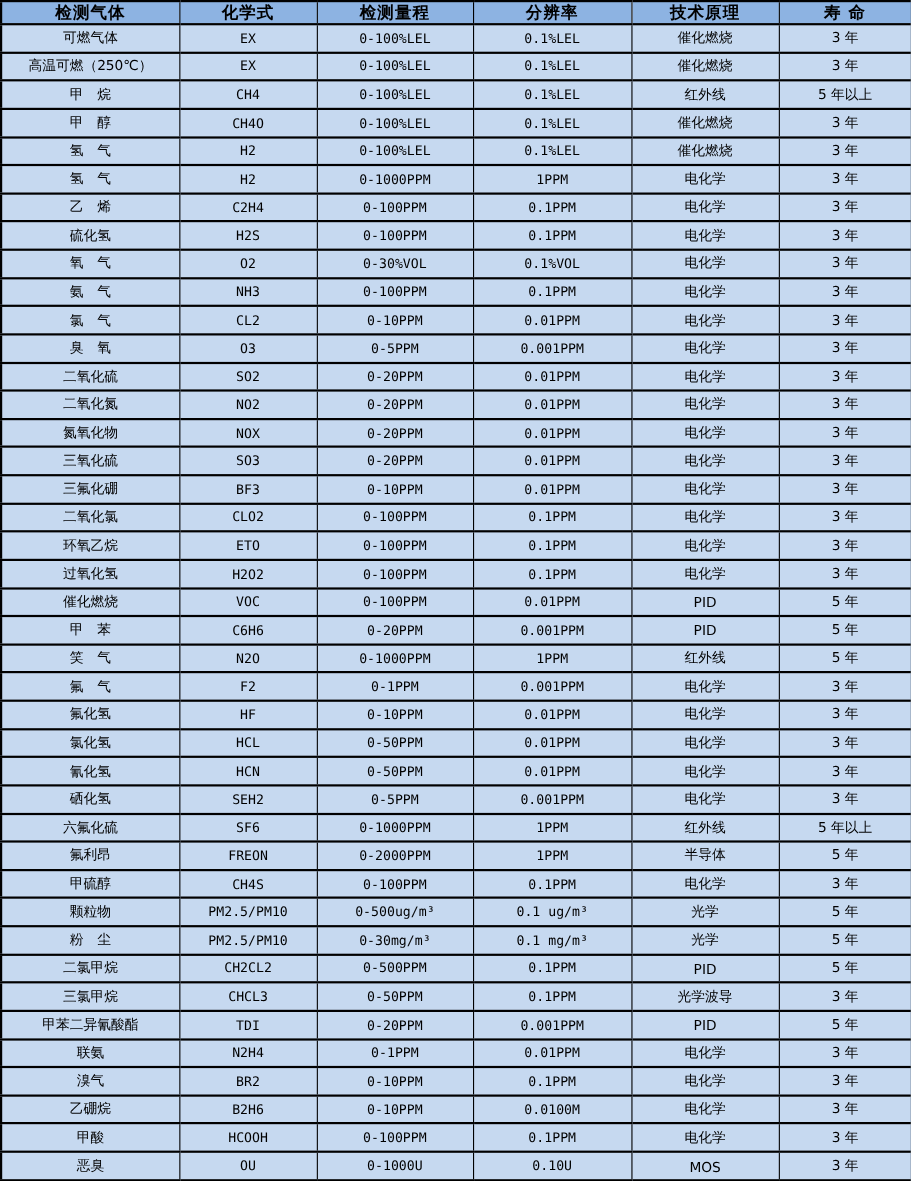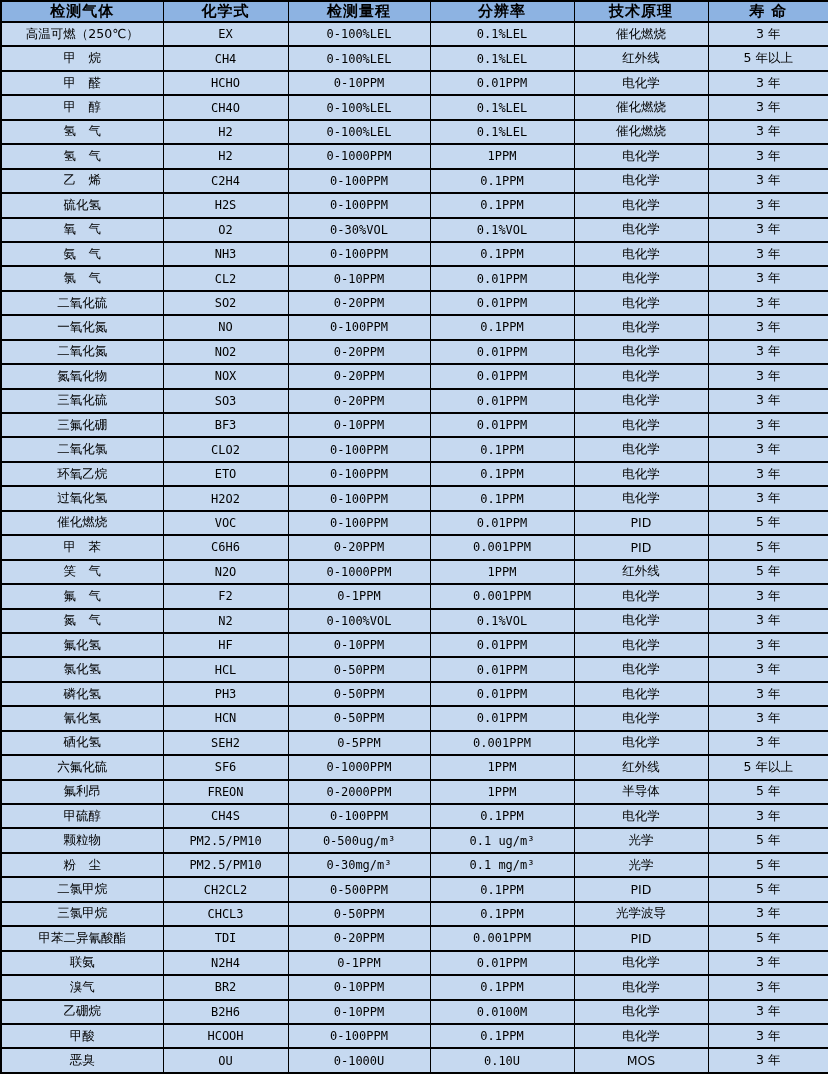--- a/index.html
+++ b/index.html
@@ -65,44 +65,44 @@
           <th>检测气体</th>
           <th>化学式</th>
           <th>检测量程</th>
           <th>分辨率</th>
           <th>技术原理</th>
           <th>寿  命</th>
         </tr>
     </thead>
     <tbody>
         <tr>
+          <td>可燃气体</td>
+          <td class="lat">EX</td>
+          <td class="lat">0-100%LEL</td>
+          <td class="lat">0.1%LEL</td>
+          <td>催化燃烧</td>
+          <td>3 年</td>
+        </tr>
+        <tr>
           <td>高温可燃（250℃）</td>
           <td class="lat">EX</td>
           <td class="lat">0-100%LEL</td>
           <td class="lat">0.1%LEL</td>
           <td>催化燃烧</td>
           <td>3 年</td>
         </tr>
         <tr>
           <td>甲　烷</td>
           <td class="lat">CH4</td>
           <td class="lat">0-100%LEL</td>
           <td class="lat">0.1%LEL</td>
           <td>红外线</td>
           <td>5 年以上</td>
         </tr>
         <tr>
-          <td>甲　醛</td>
-          <td class="lat">HCHO</td>
-          <td class="lat">0-10PPM</td>
-          <td class="lat">0.01PPM</td>
-          <td>电化学</td>
-          <td>3 年</td>
-        </tr>
-        <tr>
           <td>甲　醇</td>
           <td class="lat">CH4O</td>
           <td class="lat">0-100%LEL</td>
           <td class="lat">0.1%LEL</td>
           <td>催化燃烧</td>
           <td>3 年</td>
         </tr>
         <tr>
           <td>氢　气</td>
           <td class="lat">H2</td>
@@ -153,32 +153,32 @@
         </tr>
         <tr>
           <td>氯　气</td>
           <td class="lat">CL2</td>
           <td class="lat">0-10PPM</td>
           <td class="lat">0.01PPM</td>
           <td>电化学</td>
           <td>3 年</td>
         </tr>
         <tr>
+          <td>臭　氧</td>
+          <td class="lat">O3</td>
+          <td class="lat">0-5PPM</td>
+          <td class="lat">0.001PPM</td>
+          <td>电化学</td>
+          <td>3 年</td>
+        </tr>
+        <tr>
           <td>二氧化硫</td>
           <td class="lat">SO2</td>
           <td class="lat">0-20PPM</td>
           <td class="lat">0.01PPM</td>
-          <td>电化学</td>
-          <td>3 年</td>
-        </tr>
-        <tr>
-          <td>一氧化氮</td>
-          <td class="lat">NO</td>
-          <td class="lat">0-100PPM</td>
-          <td class="lat">0.1PPM</td>
           <td>电化学</td>
           <td>3 年</td>
         </tr>
         <tr>
           <td>二氧化氮</td>
           <td class="lat">NO2</td>
           <td class="lat">0-20PPM</td>
           <td class="lat">0.01PPM</td>
           <td>电化学</td>
           <td>3 年</td>
@@ -257,46 +257,30 @@
         </tr>
         <tr>
           <td>氟　气</td>
           <td class="lat">F2</td>
           <td class="lat">0-1PPM</td>
           <td class="lat">0.001PPM</td>
           <td>电化学</td>
           <td>3 年</td>
         </tr>
         <tr>
-          <td>氮　气</td>
-          <td class="lat">N2</td>
-          <td class="lat">0-100%VOL</td>
-          <td class="lat">0.1%VOL</td>
-          <td>电化学</td>
-          <td>3 年</td>
-        </tr>
-        <tr>
           <td>氟化氢</td>
           <td class="lat">HF</td>
           <td class="lat">0-10PPM</td>
           <td class="lat">0.01PPM</td>
           <td>电化学</td>
           <td>3 年</td>
         </tr>
         <tr>
           <td>氯化氢</td>
           <td class="lat">HCL</td>
-          <td class="lat">0-50PPM</td>
-          <td class="lat">0.01PPM</td>
-          <td>电化学</td>
-          <td>3 年</td>
-        </tr>
-        <tr>
-          <td>磷化氢</td>
-          <td class="lat">PH3</td>
           <td class="lat">0-50PPM</td>
           <td class="lat">0.01PPM</td>
           <td>电化学</td>
           <td>3 年</td>
         </tr>
         <tr>
           <td>氰化氢</td>
           <td class="lat">HCN</td>
           <td class="lat">0-50PPM</td>
           <td class="lat">0.01PPM</td>

